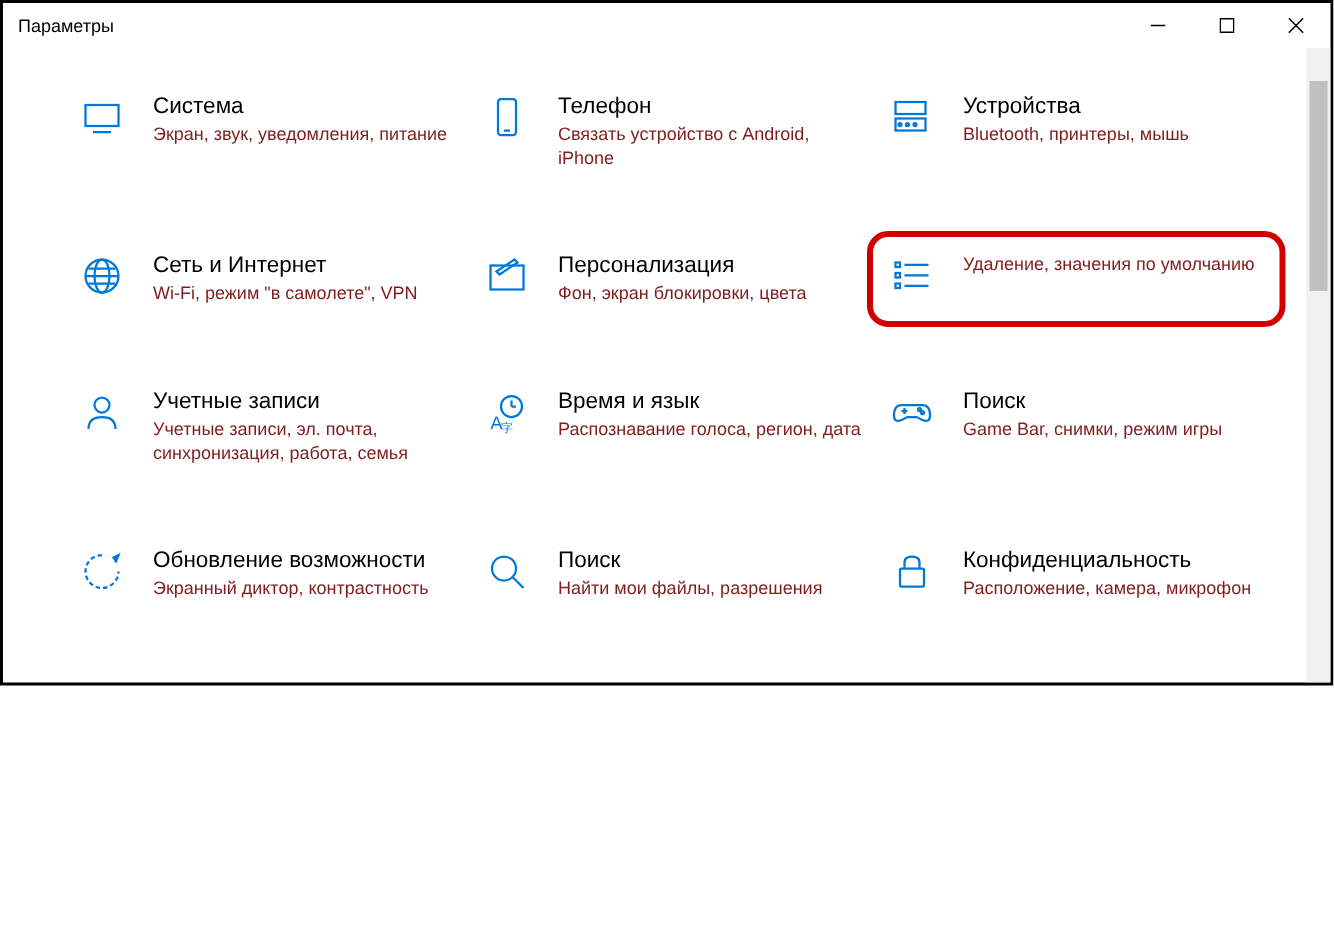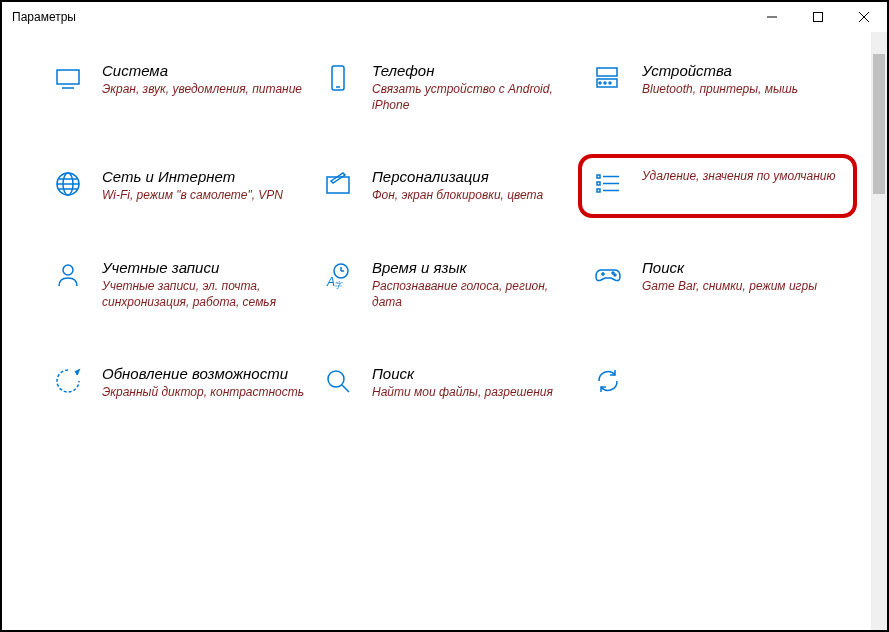--- a/index.html
+++ b/index.html
@@ -1,24 +1,24 @@
 <!DOCTYPE html>
 <html><head>
 <meta charset="utf-8">
 <style>
   * { box-sizing: border-box; margin: 0; padding: 0; }
   html, body { width: 889px; height: 632px; font-family: "Segoe UI", Arial, sans-serif; background: #fff; overflow: hidden; }
-  .window { width: 889px; height: 632px; border: 2px solid #000; position: relative; background: #fff; display: flex; flex-direction: column; }
+  .window { width: 889px; height: 457px; border: 2px solid #000; position: relative; background: #fff; display: flex; flex-direction: column; }
   .titlebar { height: 30px; display: flex; align-items: center; justify-content: space-between; padding-left: 10px; }
   .title { font-size: 12px; color: #000; }
   .win-controls { display: flex; height: 30px; }
   .win-btn { width: 46px; height: 30px; display: flex; align-items: center; justify-content: center; cursor: pointer; }
   .win-btn svg { stroke: #000; fill: none; }
   .content-wrap { flex: 1; display: flex; overflow: hidden; }
-  .content { flex: 1; padding: 30px 30px 0 50px; overflow-y: auto; font-style: italic; }
+  .content { flex: 1; padding: 30px 30px 0 50px; overflow-y: auto; }
   .grid { display: grid; grid-template-columns: repeat(3, 255px); column-gap: 15px; row-gap: 55px; }
   .tile { display: flex; align-items: flex-start; cursor: pointer; position: relative; }
   .tile .icon { width: 32px; height: 32px; flex: 0 0 32px; margin-right: 18px; display: flex; align-items: center; justify-content: center; }
   .tile .icon svg { stroke: #0078d7; fill: none; stroke-width: 1.5; }
   .tile-text { flex: 1; min-width: 0; }
   .tile-title { font-size: 15px; color: #000; font-weight: 400; margin-bottom: 2px; }
   .tile-desc { font-size: 12px; color: #7f1d1d; line-height: 1.35; }
   .highlight { position: absolute; inset: -14px -10px -14px -14px; border: 4px solid #d00000; border-radius: 14px; pointer-events: none; }
   .scrollbar { width: 16px; background: #f0f0f0; position: relative; }
   .thumb { position: absolute; left: 2px; right: 2px; top: 22px; height: 140px; background: #c0c0c0; }
@@ -206,20 +206,32 @@
                 <circle cx="13" cy="13" r="8"></circle>
                 <line x1="19" y1="19" x2="26" y2="26"></line>
               </svg>
           </span>
           <div class="tile-text">
             <div class="tile-title">Поиск</div>
             <div class="tile-desc">Найти мои файлы, разрешения</div>
           </div>
         </div>
 
+        <div class="tile">
+          <span class="icon">
+            <svg width="30" height="30" viewBox="0 0 30 30">
+                <rect x="7" y="13" width="16" height="12" rx="1"></rect>
+                <path d="M10 13 L10 9 Q10 5 15 5 Q20 5 20 9 L20 13"></path>
+              </svg>
+          </span>
+          <div class="tile-text">
+            <div class="tile-title">Конфиденциальность</div>
+            <div class="tile-desc">Расположение, камера, микрофон</div>
+          </div>
+        </div>
 
         <div class="tile">
           <span class="icon">
             <svg width="30" height="30" viewBox="0 0 30 30">
                 <path d="M6 15 A9 9 0 0 1 22 9"></path>
                 <path d="M24 15 A9 9 0 0 1 8 21"></path>
                 <path d="M22 4 L22 9 L17 9" fill="none"></path>
                 <path d="M8 26 L8 21 L13 21" fill="none"></path>
               </svg>
           </span>

